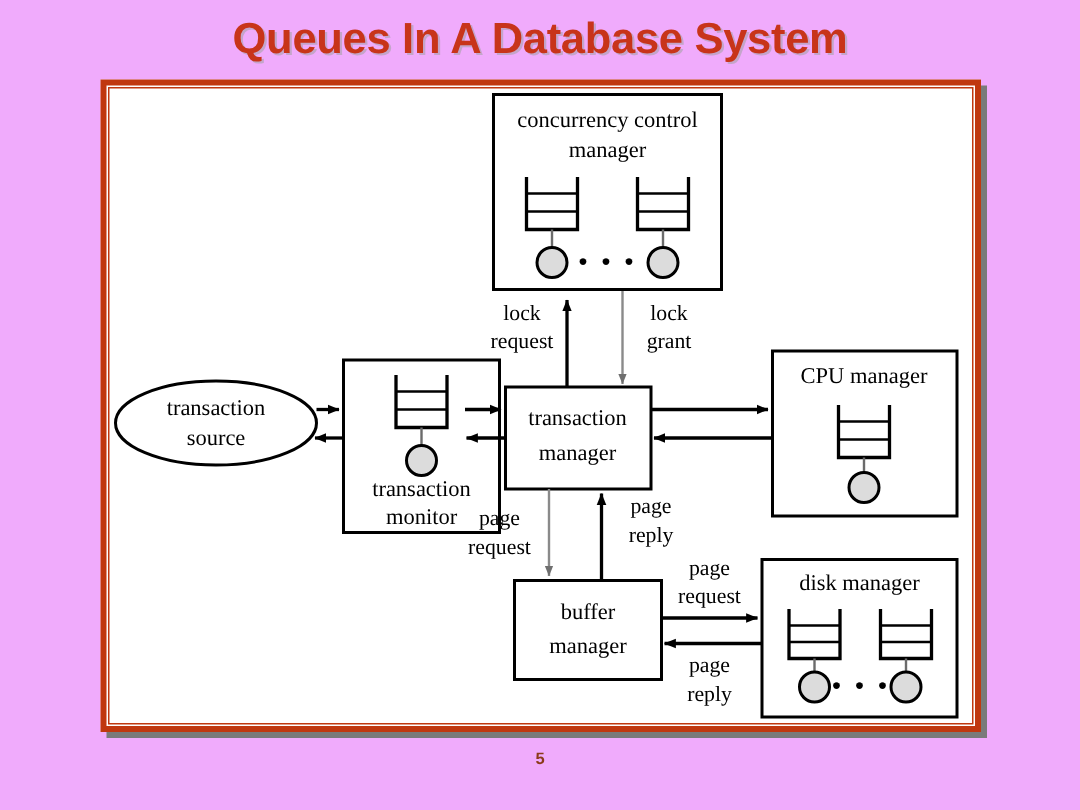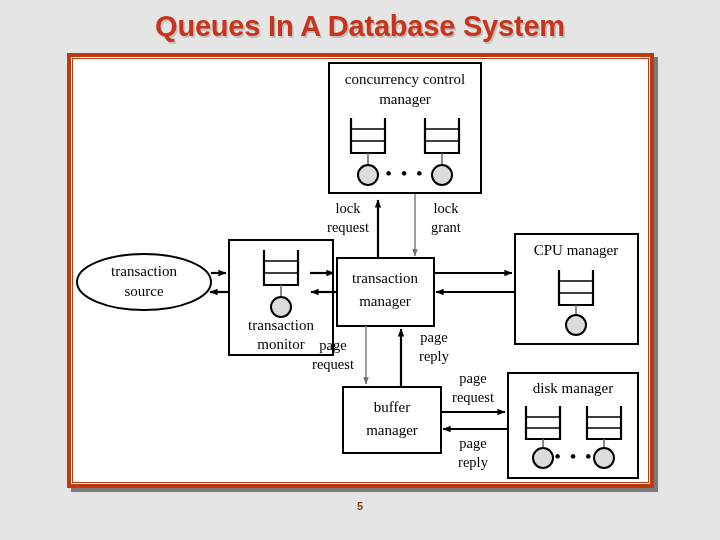--- a/index.html
+++ b/index.html
@@ -10,21 +10,21 @@
   body {
     width: 720px;
     height: 540px;
     overflow: hidden;
     font-family: "Liberation Serif", serif;
   }
   #slide {
     position: relative;
     width: 720px;
     height: 540px;
-    background: #e5e5e5;
+    background: #f0abfc;
   }
 
   
   #slide-title {
     position: absolute;
     left: 0;
     top: 10px;
     width: 720px;
     text-align: center;
     font-family: "Liberation Sans", sans-serif;

